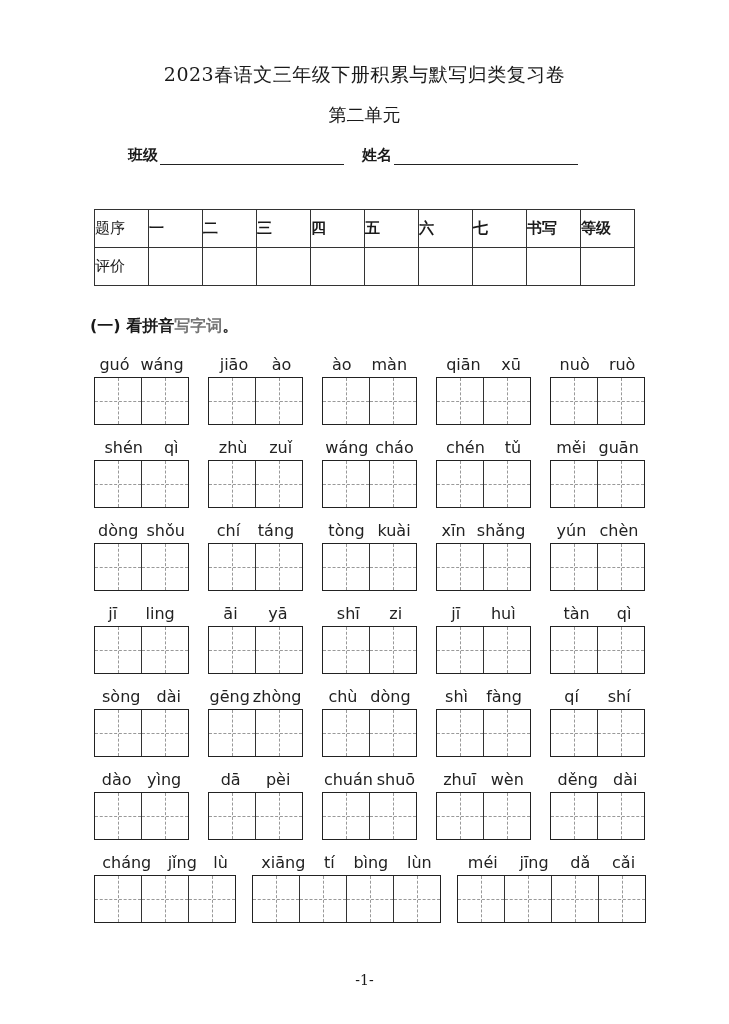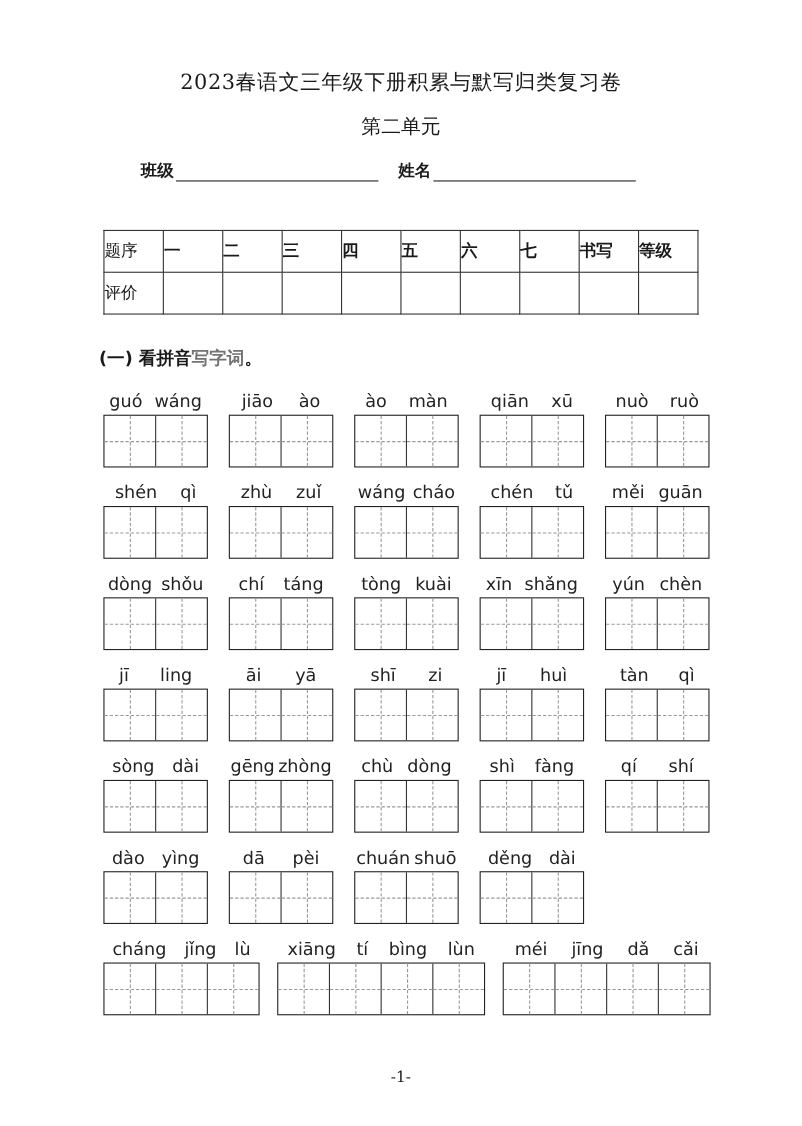--- a/index.html
+++ b/index.html
@@ -369,20 +369,30 @@
           <span>chuán</span>
           <span>shuō</span>
         </div>
         <div class="boxes">
           <div class="box"></div>
           <div class="box"></div>
         </div>
       </div>
       <div class="item">
         <div class="pinyin">
+          <span>zhuī</span>
+          <span>wèn</span>
+        </div>
+        <div class="boxes">
+          <div class="box"></div>
+          <div class="box"></div>
+        </div>
+      </div>
+      <div class="item">
+        <div class="pinyin">
           <span>děng</span>
           <span>dài</span>
         </div>
         <div class="boxes">
           <div class="box"></div>
           <div class="box"></div>
         </div>
       </div>
     </div>
     <div class="row">

